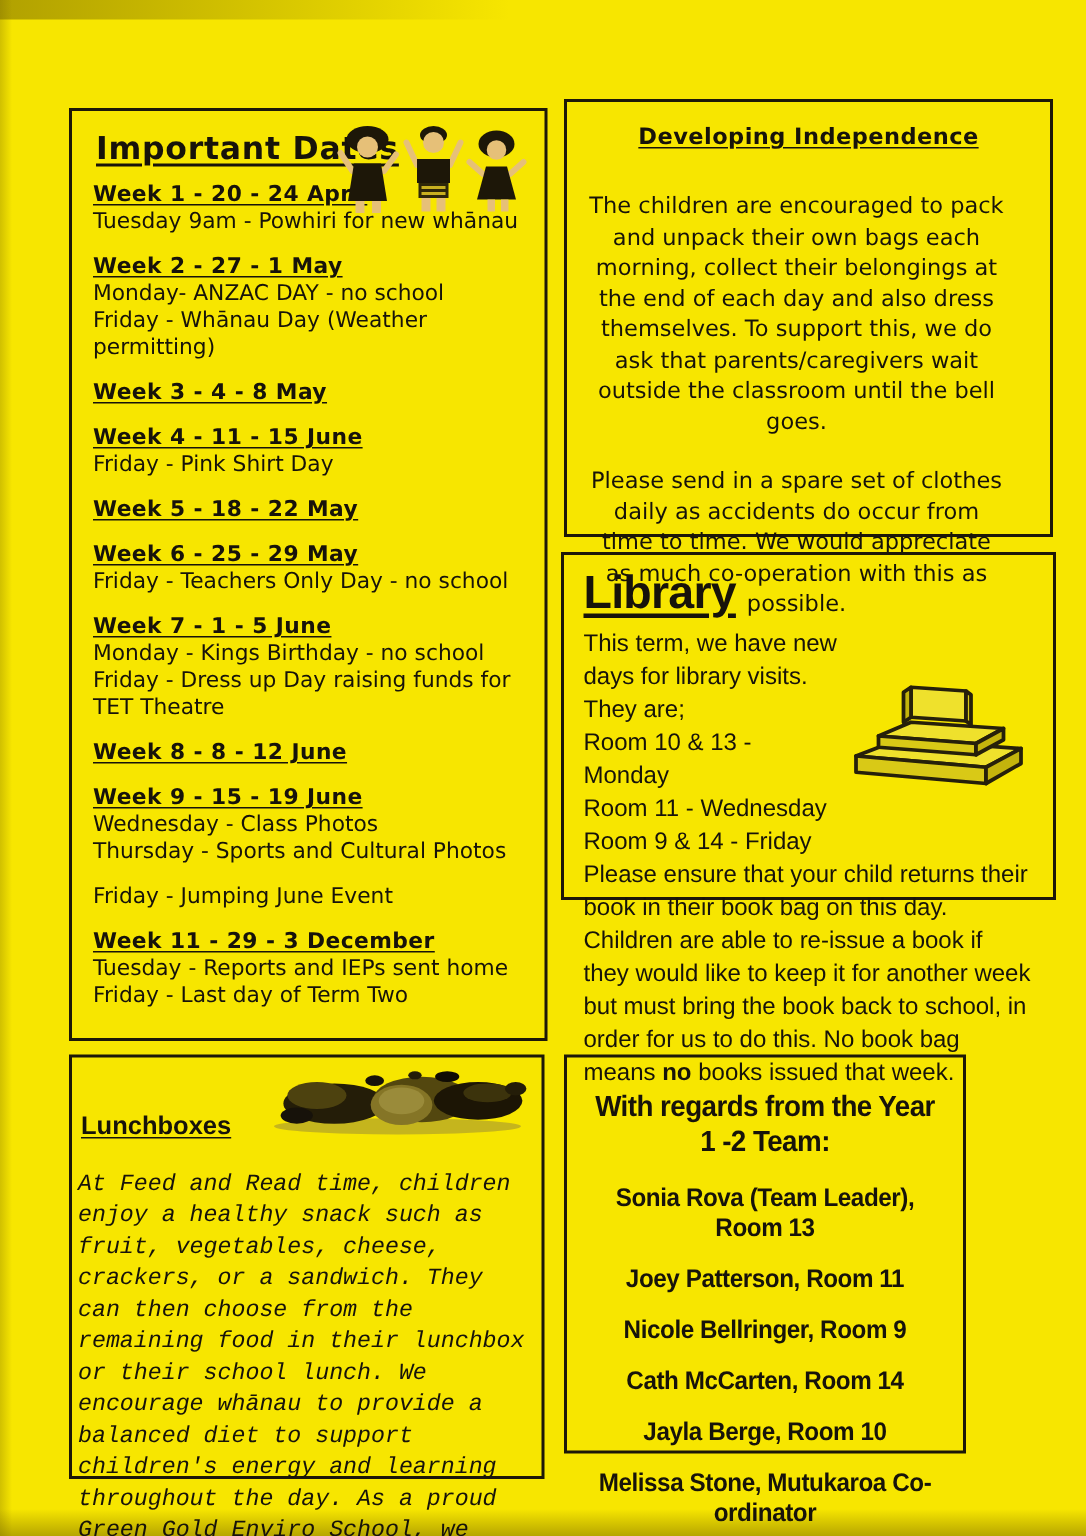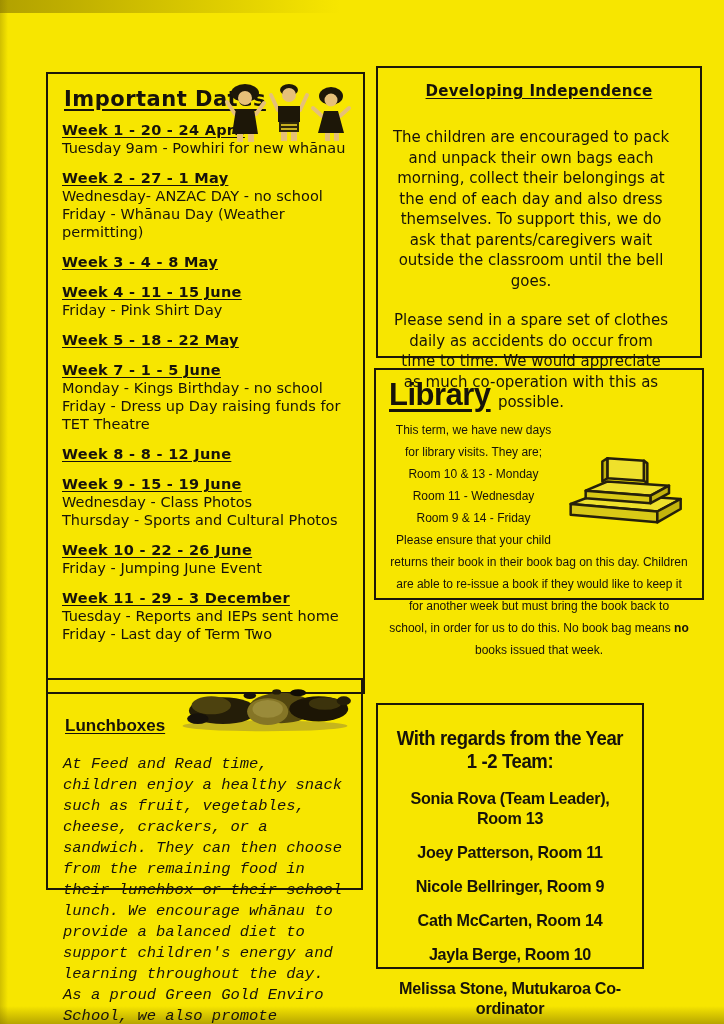--- a/index.html
+++ b/index.html
@@ -50,26 +50,26 @@
   .di-para{font-size:15px;line-height:20.5px;margin:0 16px 19px 0;}
 
   
   #box-library{left:374px;top:368px;width:330px;height:232px;padding:7px 13px;
     font-family:"Liberation Sans", sans-serif;}
   .lib-heading{
     font-size:31px;font-weight:bold;
     text-decoration:underline;text-underline-offset:4px;
     margin:0 0 6px 0;letter-spacing:-.5px;
   }
-  .lib-body{font-size:12px;line-height:22px;font-weight:500;text-align:center;}
+  .lib-body{font-size:16px;line-height:22px;font-weight:500;}
   .books-float{float:right;width:125px;height:88px;margin:26px 0 2px 6px;}
   .lib-no{font-weight:bold;text-underline-offset:2px;}
 
   
-  #box-lunch{left:46px;top:678px;width:317px;height:212px;padding:12px 15px;
+  #box-lunch{left:46px;top:703px;width:317px;height:283px;padding:12px 4px;
     font-family:"Liberation Sans", sans-serif;}
   .lunch-heading{
     font-size:17px;font-weight:bold;
     text-decoration:underline;text-underline-offset:2px;
     margin:24px 0 18px 2px;
   }
   .lunch-art{position:absolute;right:2px;top:0px;}
   .lunch-body{font-size:15.5px;line-height:21px;font-style:italic;font-weight:500;font-family:Liberation Mono, monospace;}
 
   
@@ -124,48 +124,51 @@
       </svg>
     </div>
     <div class="id-heading">Important Dates</div>
     <div>
         <div class="week-group">
           <div class="week-title">Week 1 - 20 - 24 April</div>
           <div class="week-line">Tuesday 9am - Powhiri for new whānau</div>
         </div>
         <div class="week-group">
           <div class="week-title">Week 2 - 27 - 1 May</div>
-          <div class="week-line">Wednesday- ANZAC DAY - no school</div>
+          <div class="week-line">Monday- ANZAC DAY - no school</div>
           <div class="week-line">Friday - Whānau Day (Weather permitting)</div>
         </div>
         <div class="week-group">
           <div class="week-title">Week 3 - 4 - 8 May</div>
         </div>
         <div class="week-group">
           <div class="week-title">Week 4 - 11 - 15 June</div>
           <div class="week-line">Friday - Pink Shirt Day</div>
         </div>
         <div class="week-group">
           <div class="week-title">Week 5 - 18 - 22 May</div>
+        </div>
+        <div class="week-group">
+          <div class="week-title">Week 6 - 25 - 29 May</div>
+          <div class="week-line">Friday - Teachers Only Day - no school</div>
         </div>
         <div class="week-group">
           <div class="week-title">Week 7 - 1 - 5 June</div>
           <div class="week-line">Monday - Kings Birthday - no school</div>
           <div class="week-line">Friday - Dress up Day raising funds for TET Theatre</div>
         </div>
         <div class="week-group">
           <div class="week-title">Week 8 - 8 - 12 June</div>
         </div>
         <div class="week-group">
           <div class="week-title">Week 9 - 15 - 19 June</div>
           <div class="week-line">Wednesday - Class Photos</div>
           <div class="week-line">Thursday - Sports and Cultural Photos</div>
         </div>
         <div class="week-group">
-          <div class="week-title">Week 10 - 22 - 26 June</div>
           <div class="week-line">Friday - Jumping June Event</div>
         </div>
         <div class="week-group">
           <div class="week-title">Week 11 - 29 - 3 December</div>
           <div class="week-line">Tuesday - Reports and IEPs sent home</div>
           <div class="week-line">Friday - Last day of Term Two</div>
         </div>
       </div>
   </div>
 

